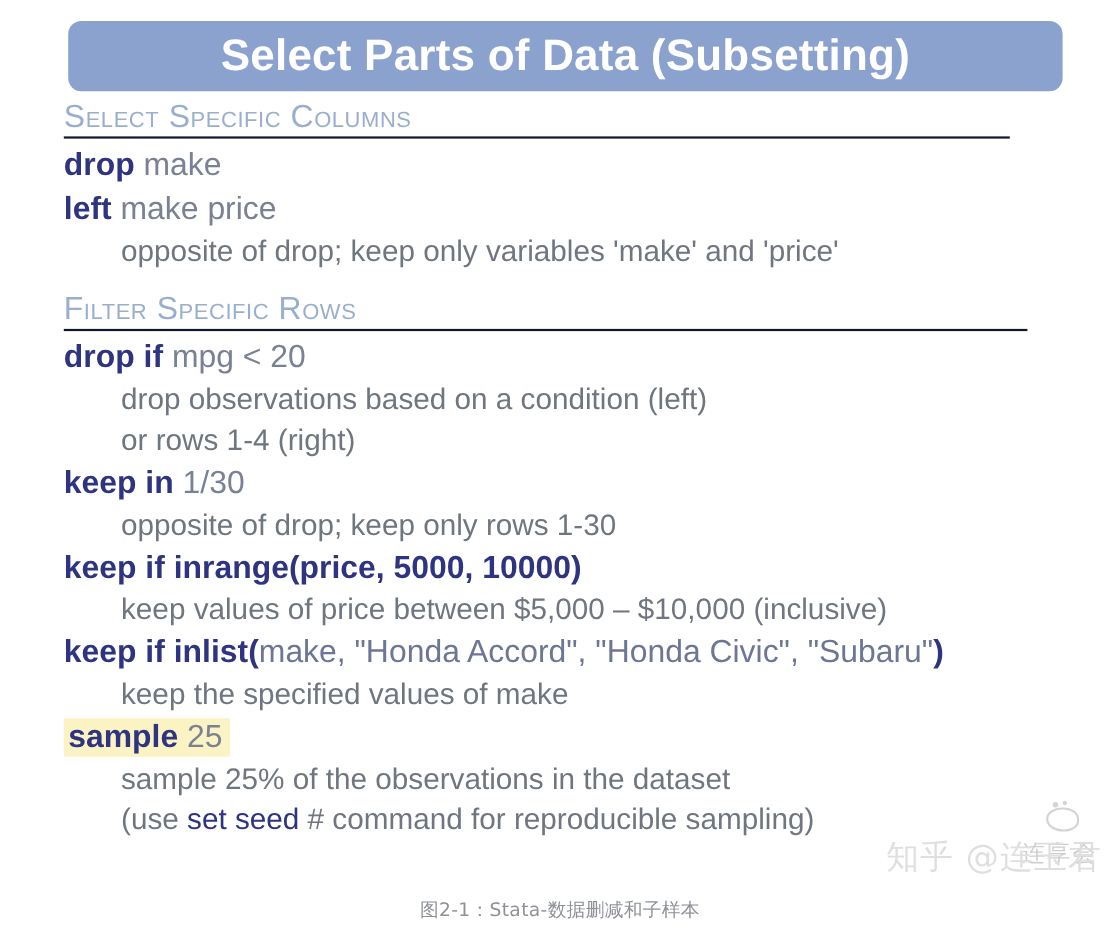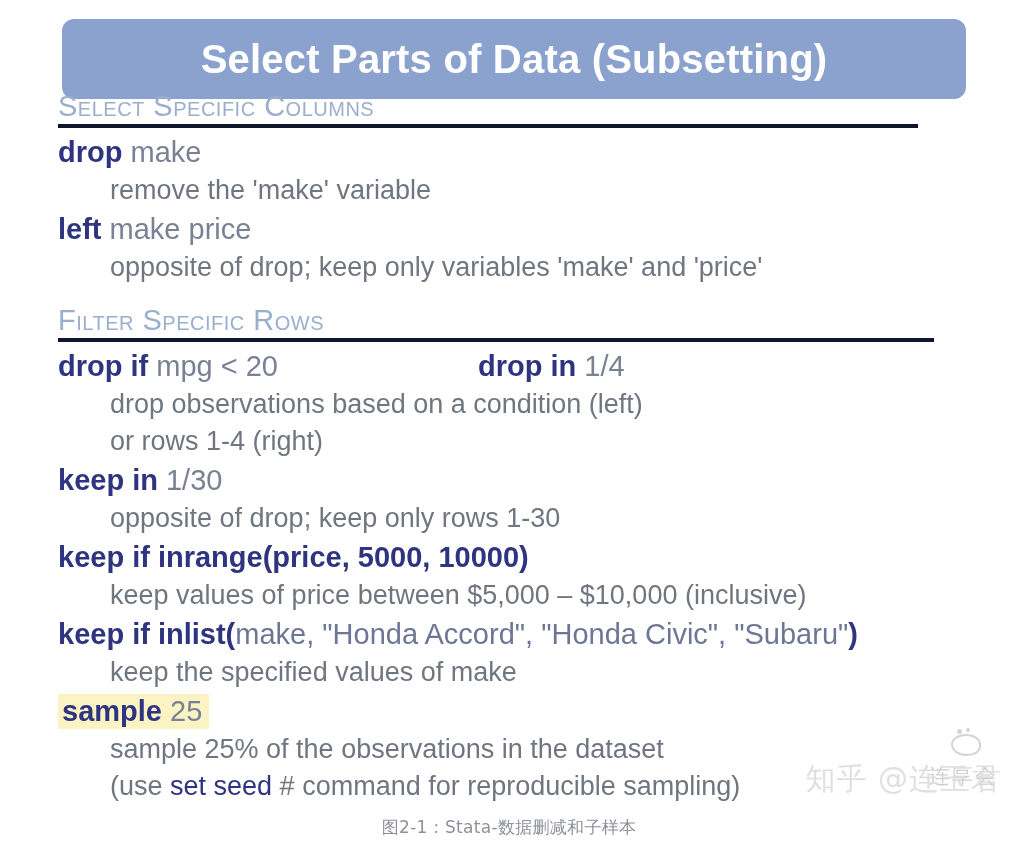--- a/index.html
+++ b/index.html
@@ -22,21 +22,21 @@
     inset: 0;
     background: #ffffff;
   }
 
   
   .title-banner {
     position: absolute;
     left: 62px;
     top: 19px;
     width: 904px;
-    height: 80px;
+    height: 64px;
     background: #8ba2ce;
     border-radius: 12px;
     display: flex;
     align-items: center;
     justify-content: center;
   }
   .title-text {
     color: #ffffff;
     font-size: 40px;
     font-weight: bold;
@@ -54,21 +54,21 @@
   }
 
   
   .section-header {
     color: #9aaecd;
     font-size: 29px;
     font-variant: small-caps;
     letter-spacing: 0.5px;
     line-height: 1.0;
     padding-bottom: 3px;
-    border-bottom: 4px solid #0f172a;
+    border-bottom: 2px solid #0f172a;
     width: 860px;
     margin: 0 0 5px 0;
     white-space: nowrap;
   }
   .section-header.second {
     margin-top: 20px;
     width: 876px;
   }
 
   
@@ -224,32 +224,30 @@
     <span class="title-text">Select Parts of Data (Subsetting)</span>
   </div>
 
   <div class="content">
 
     <div class="section-header">Select Specific Columns</div>
 
     <div class="cmd-line">
       <span class="kw">drop</span><span class="arg"> make</span>
     </div>
-    <div class="desc">remove the 'make' variable</div>
 
     <div class="cmd-line">
       <span class="kw">left</span><span class="arg"> make price</span>
     </div>
     <div class="desc">opposite of drop; keep only variables 'make' and 'price'</div>
 
     <div class="section-header second">Filter Specific Rows</div>
 
     <div class="cmd-row">
       <span class="col-left"><span class="kw">drop if</span><span class="arg"> mpg &lt; 20</span></span>
-      <span class="col-right"><span class="kw">drop in</span><span class="arg"> 1/4</span></span>
     </div>
     <div class="desc">drop observations based on a condition (left)</div>
     <div class="desc">or rows 1-4 (right)</div>
 
     <div class="cmd-line">
       <span class="kw">keep in</span><span class="arg"> 1/30</span>
     </div>
     <div class="desc">opposite of drop; keep only rows 1-30</div>
 
     <div class="cmd-line">

